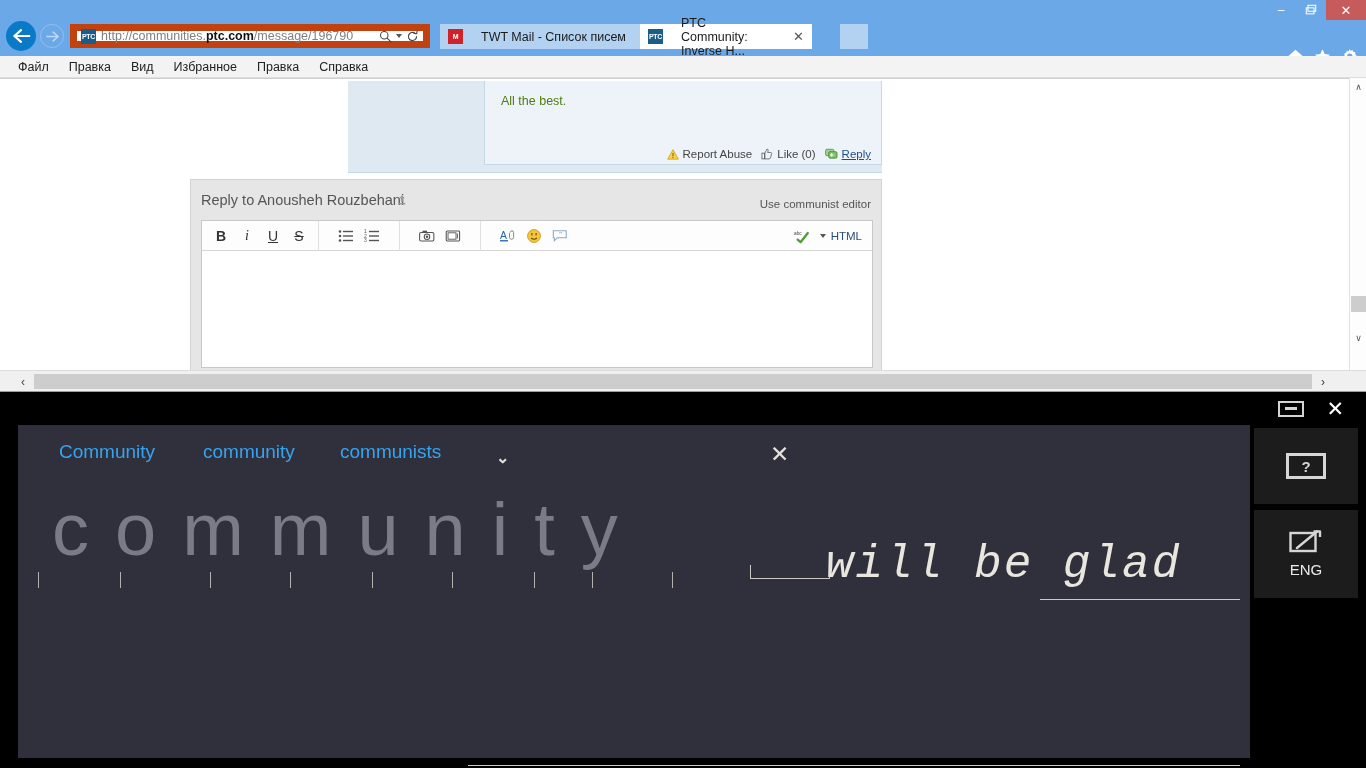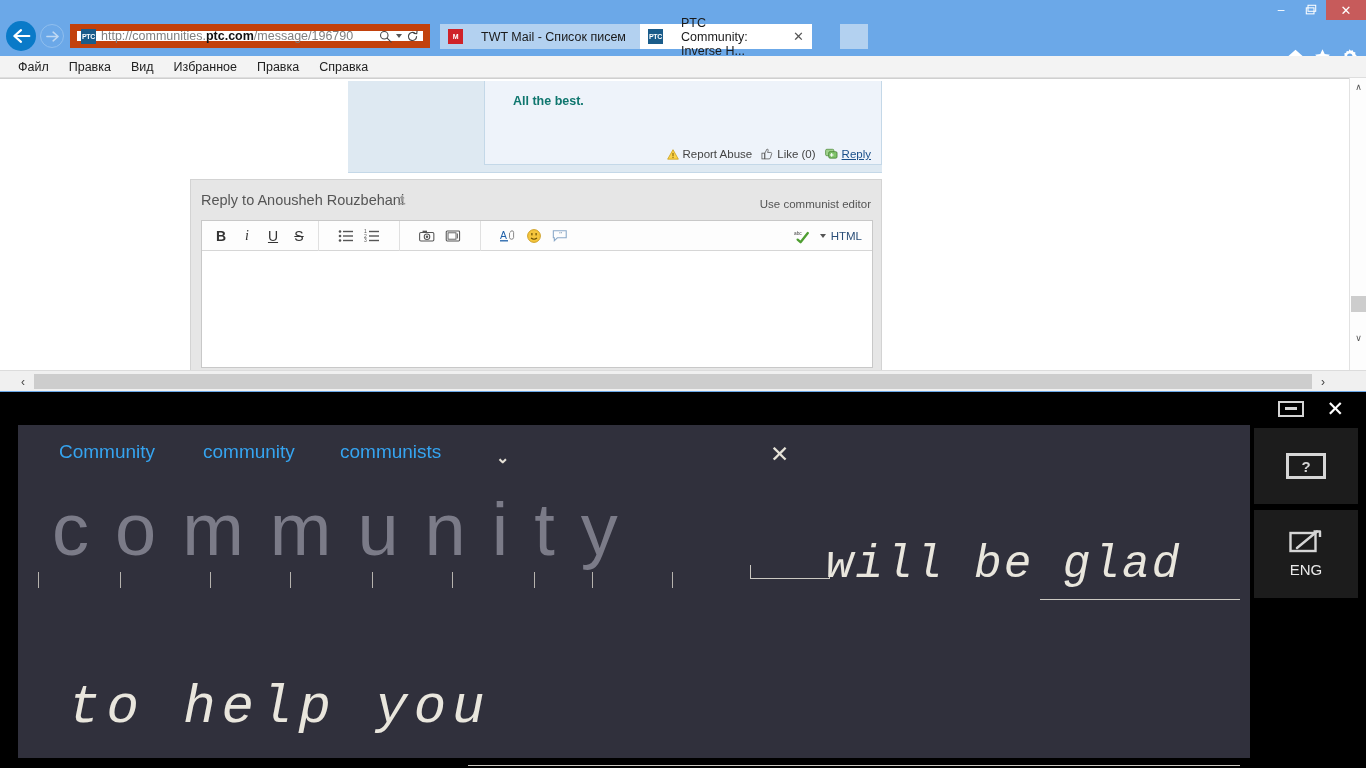--- a/index.html
+++ b/index.html
@@ -130,22 +130,22 @@
   }
   .msg-body {
     position: absolute; left: 136px; top: 0px;
     width: 398px; height: 84px;
     background: #eef3fa;
     border-left: 1px solid #c4d8e8;
     border-right: 1px solid #c4d8e8;
     border-bottom: 1px solid #c4d8e8;
   }
   .msg-text {
-    position: absolute; left: 28px; top: 13px;
-    font-size: 12.5px; color: #0f766e; font-weight: bold;
+    position: absolute; left: 16px; top: 13px;
+    font-size: 12.5px; color: #4d7c0f;
   }
   .msg-actions {
     position: absolute; right: 10px; bottom: 4px;
     display: flex; align-items: center; gap: 9px;
     font-size: 11.5px; color: #444;
   }
   .msg-actions .act { display:flex; align-items:center; gap:4px; }
   .msg-actions a { color: #1a4f8a; text-decoration: underline; }
   .ico-warn { width:12px;height:11px; }
   .ico-like { width:12px;height:12px; }
@@ -609,21 +609,20 @@
       </div>
 
       <div class="base-box" style="left:732px; top:78px; width:80px; height:14px;"></div>
 
       <div class="ink-text a">will be glad</div>
 
       <div class="base-rule" style="left:1022px; top:112px; width:200px;"></div>
     </div>
 
     <div class="ink-line l2">
-      <div class="ink-text b">to help you</div>
       <div class="base-rule" style="left:450px; top:110px; width:772px;"></div>
     </div>
   </div>
 
   <div class="hw-side">
     <div class="hw-sbtn help">
       <div class="help-glyph">?</div>
     </div>
     <div class="hw-sbtn lang">
       <svg class="pen-glyph" viewBox="0 0 34 25">

